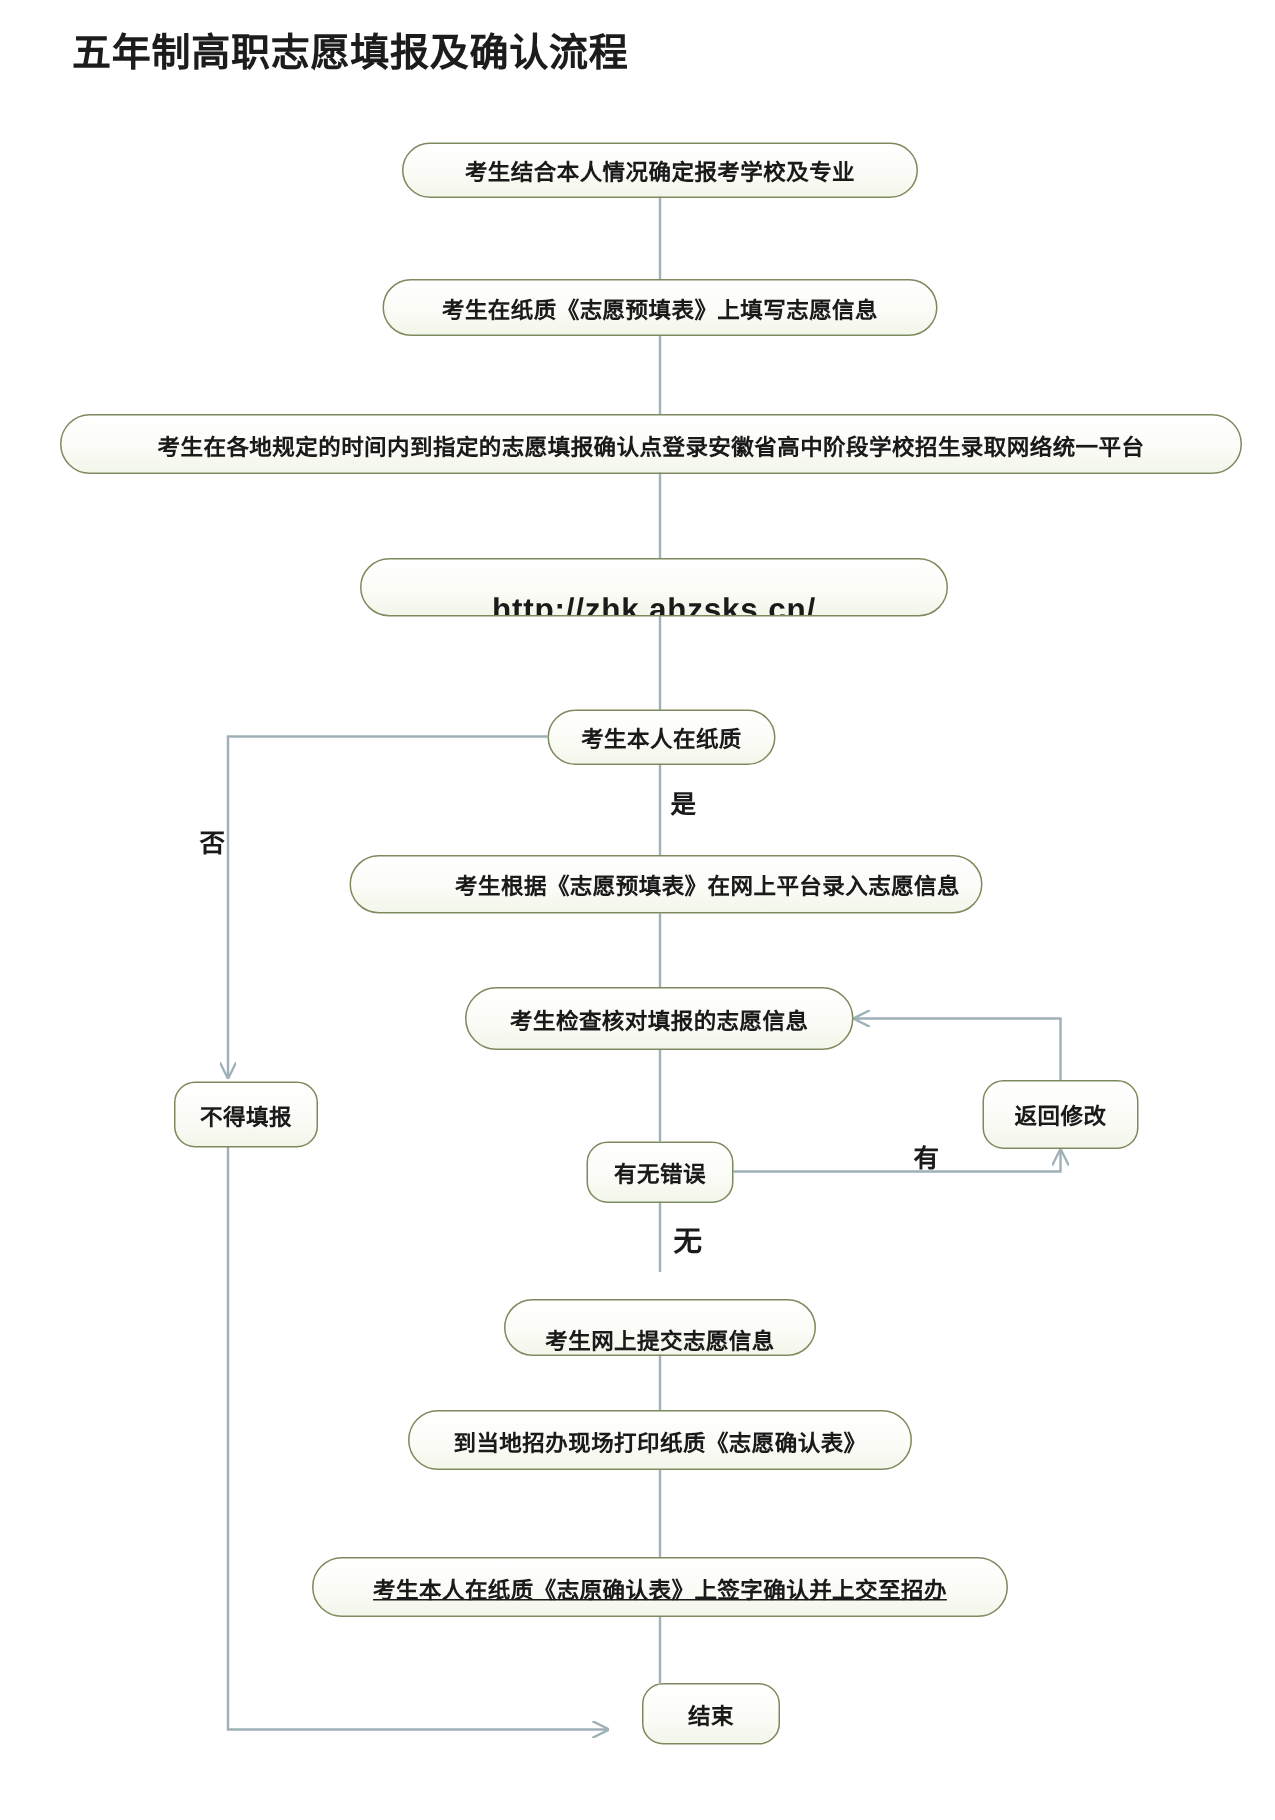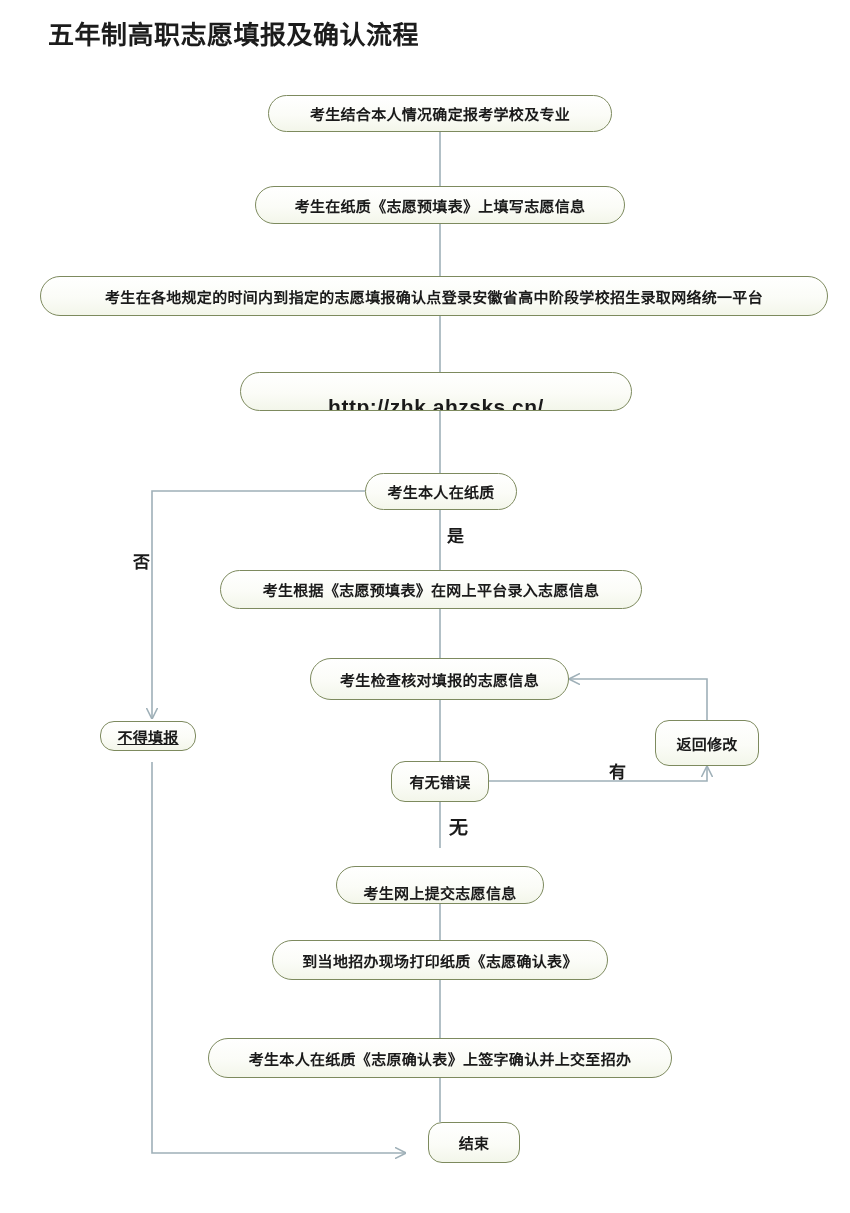--- a/index.html
+++ b/index.html
@@ -139,25 +139,25 @@
   </div>
 
   <div class="node pill clip-bottom" style="left:240px; top:372px; width:392px; height:39px;">
     <span class="node-label">http://zhk.ahzsks.cn/</span>
   </div>
 
   <div class="node pill" style="left:365px; top:473px; width:152px; height:37px;">
     <span class="node-label">考生本人在纸质</span>
   </div>
 
-  <div class="node round" style="left:100px; top:721px; width:96px; height:30px;text-decoration:underline;">
+  <div class="node round" style="left:116px; top:721px; width:96px; height:44px;">
     <span class="node-label">不得填报</span>
   </div>
 
-  <div class="node pill" style="left:220px; top:570px; width:422px; height:39px;">
+  <div class="node pill" style="left:233px; top:570px; width:422px; height:39px;justify-content:flex-end;">
     <span class="node-label">考生根据《志愿预填表》在网上平台录入志愿信息</span>
   </div>
 
   <div class="node pill" style="left:310px; top:658px; width:259px; height:42px;">
     <span class="node-label">考生检查核对填报的志愿信息</span>
   </div>
 
   <div class="node round" style="left:391px; top:761px; width:98px; height:41px;">
     <span class="node-label">有无错误</span>
   </div>
@@ -167,21 +167,21 @@
   </div>
 
   <div class="node pill" style="left:336px; top:866px; width:208px; height:38px;align-items:flex-end;">
     <span class="node-label">考生网上提交志愿信息</span>
   </div>
 
   <div class="node pill" style="left:272px; top:940px; width:336px; height:40px;">
     <span class="node-label">到当地招办现场打印纸质《志愿确认表》</span>
   </div>
 
-  <div class="node pill" style="left:208px; top:1038px; width:464px; height:40px;">
+  <div class="node pill" style="left:208px; top:1038px; width:464px; height:40px;text-decoration:underline;">
     <span class="node-label">考生本人在纸质《志原确认表》上签字确认并上交至招办</span>
   </div>
 
   <div class="node round" style="left:428px; top:1122px; width:92px; height:41px;">
     <span class="node-label">结束</span>
   </div>
 
   <div class="edge-label" style="left:447px; top:522px;">是</div>
   <div class="edge-label" style="left:133px; top:548px;">否</div>
   <div class="edge-label" style="left:609px; top:758px;">有</div>

